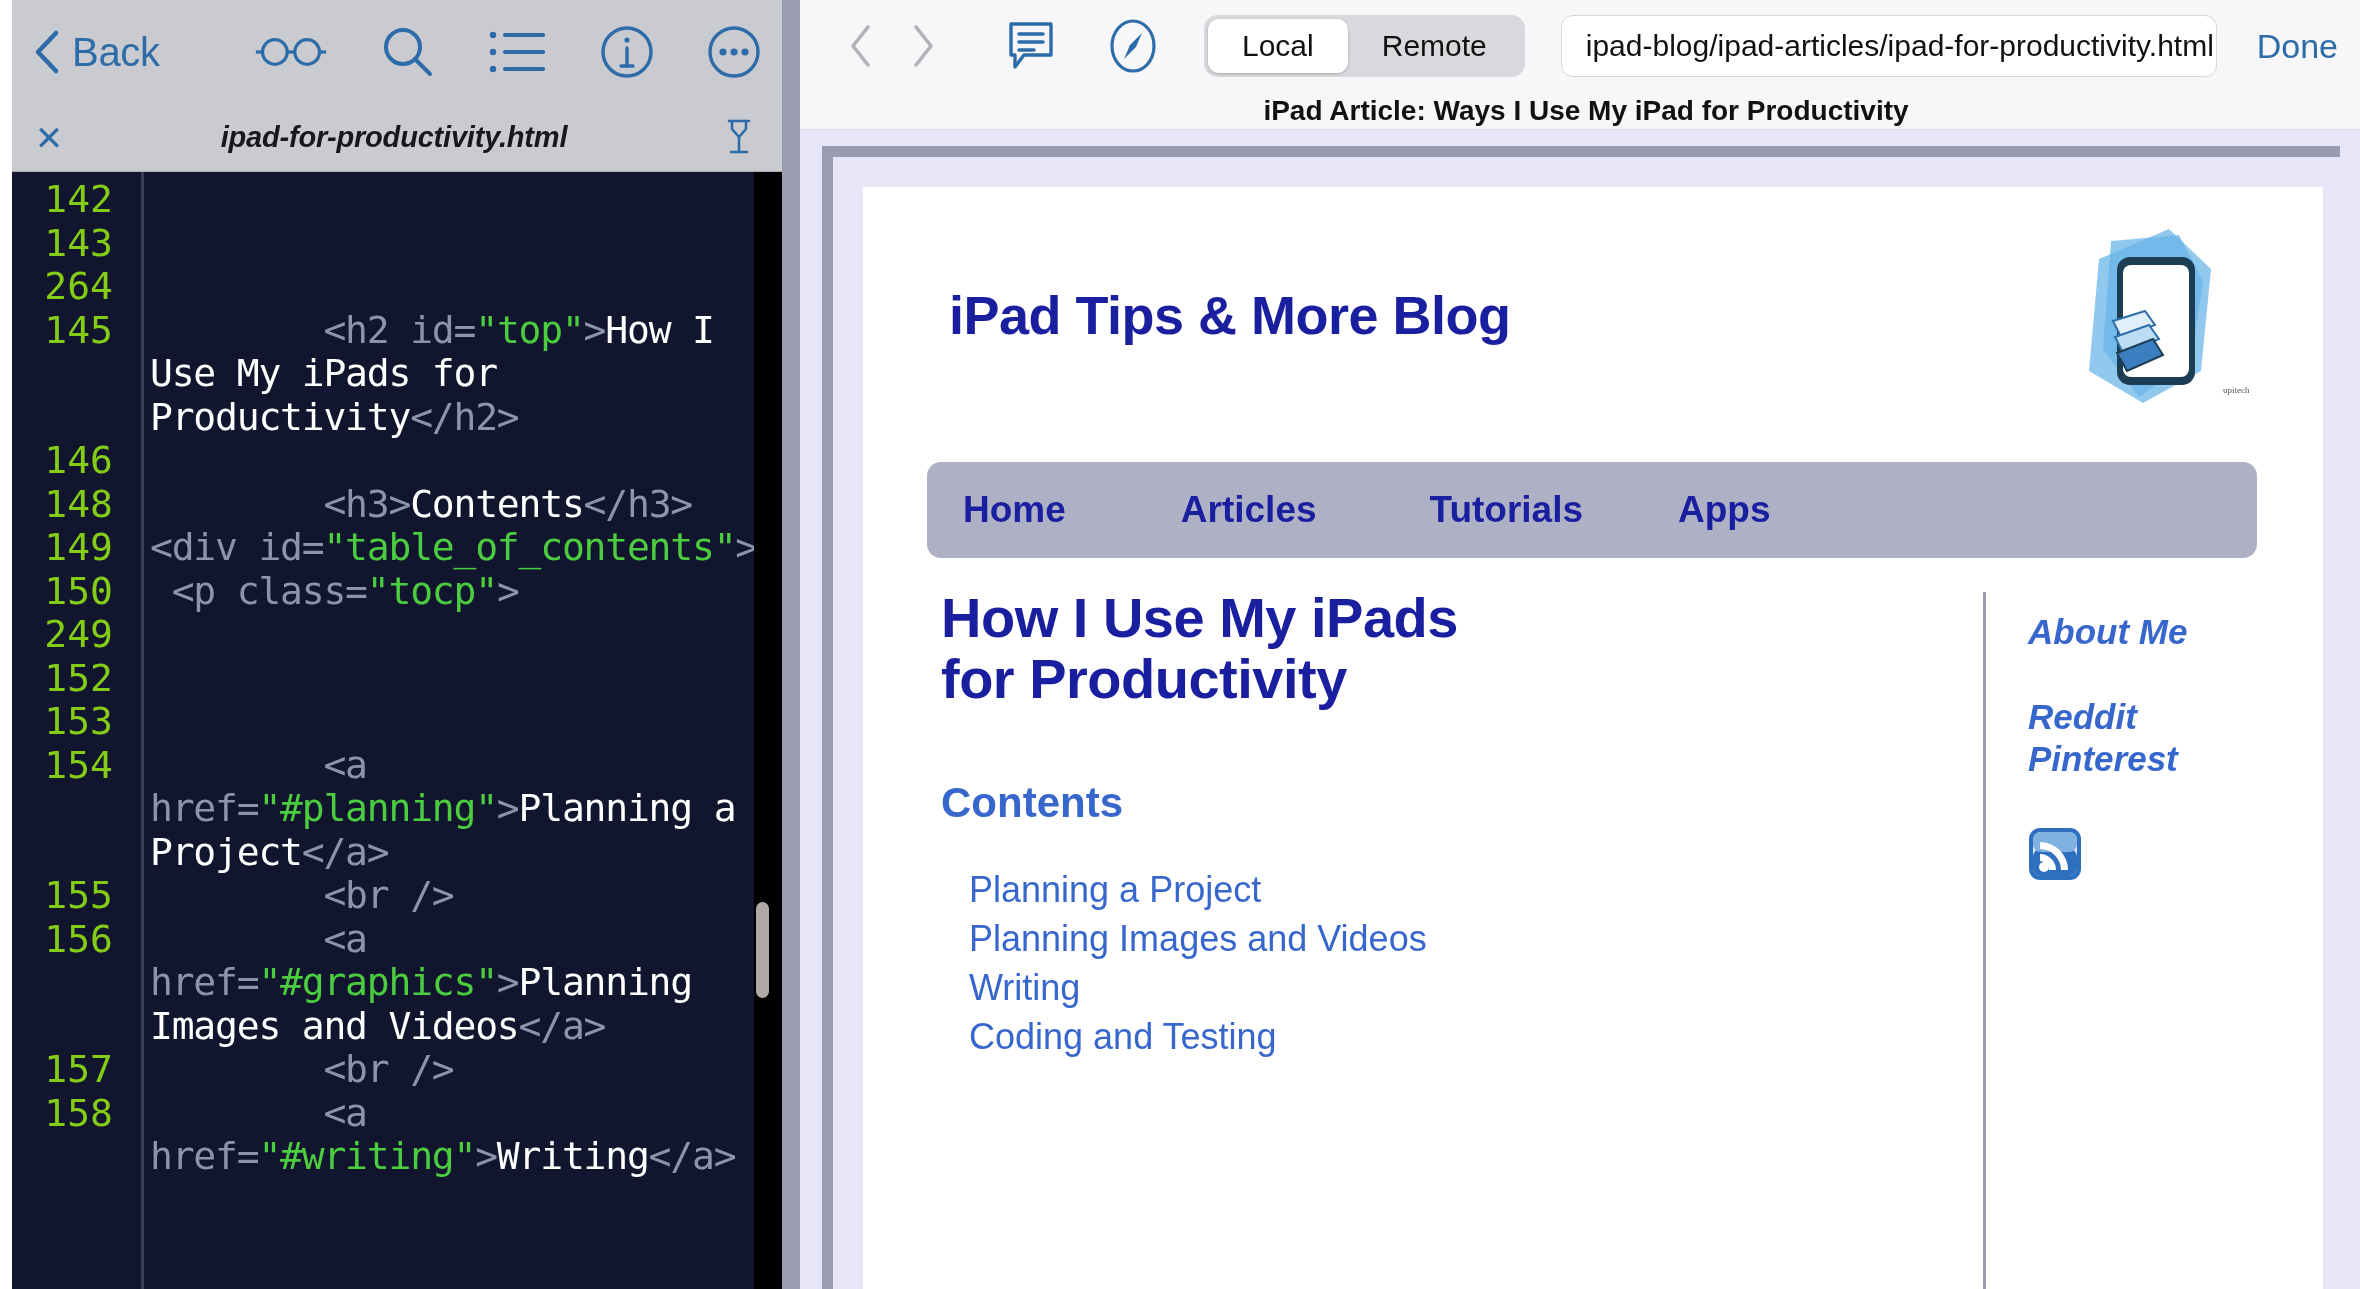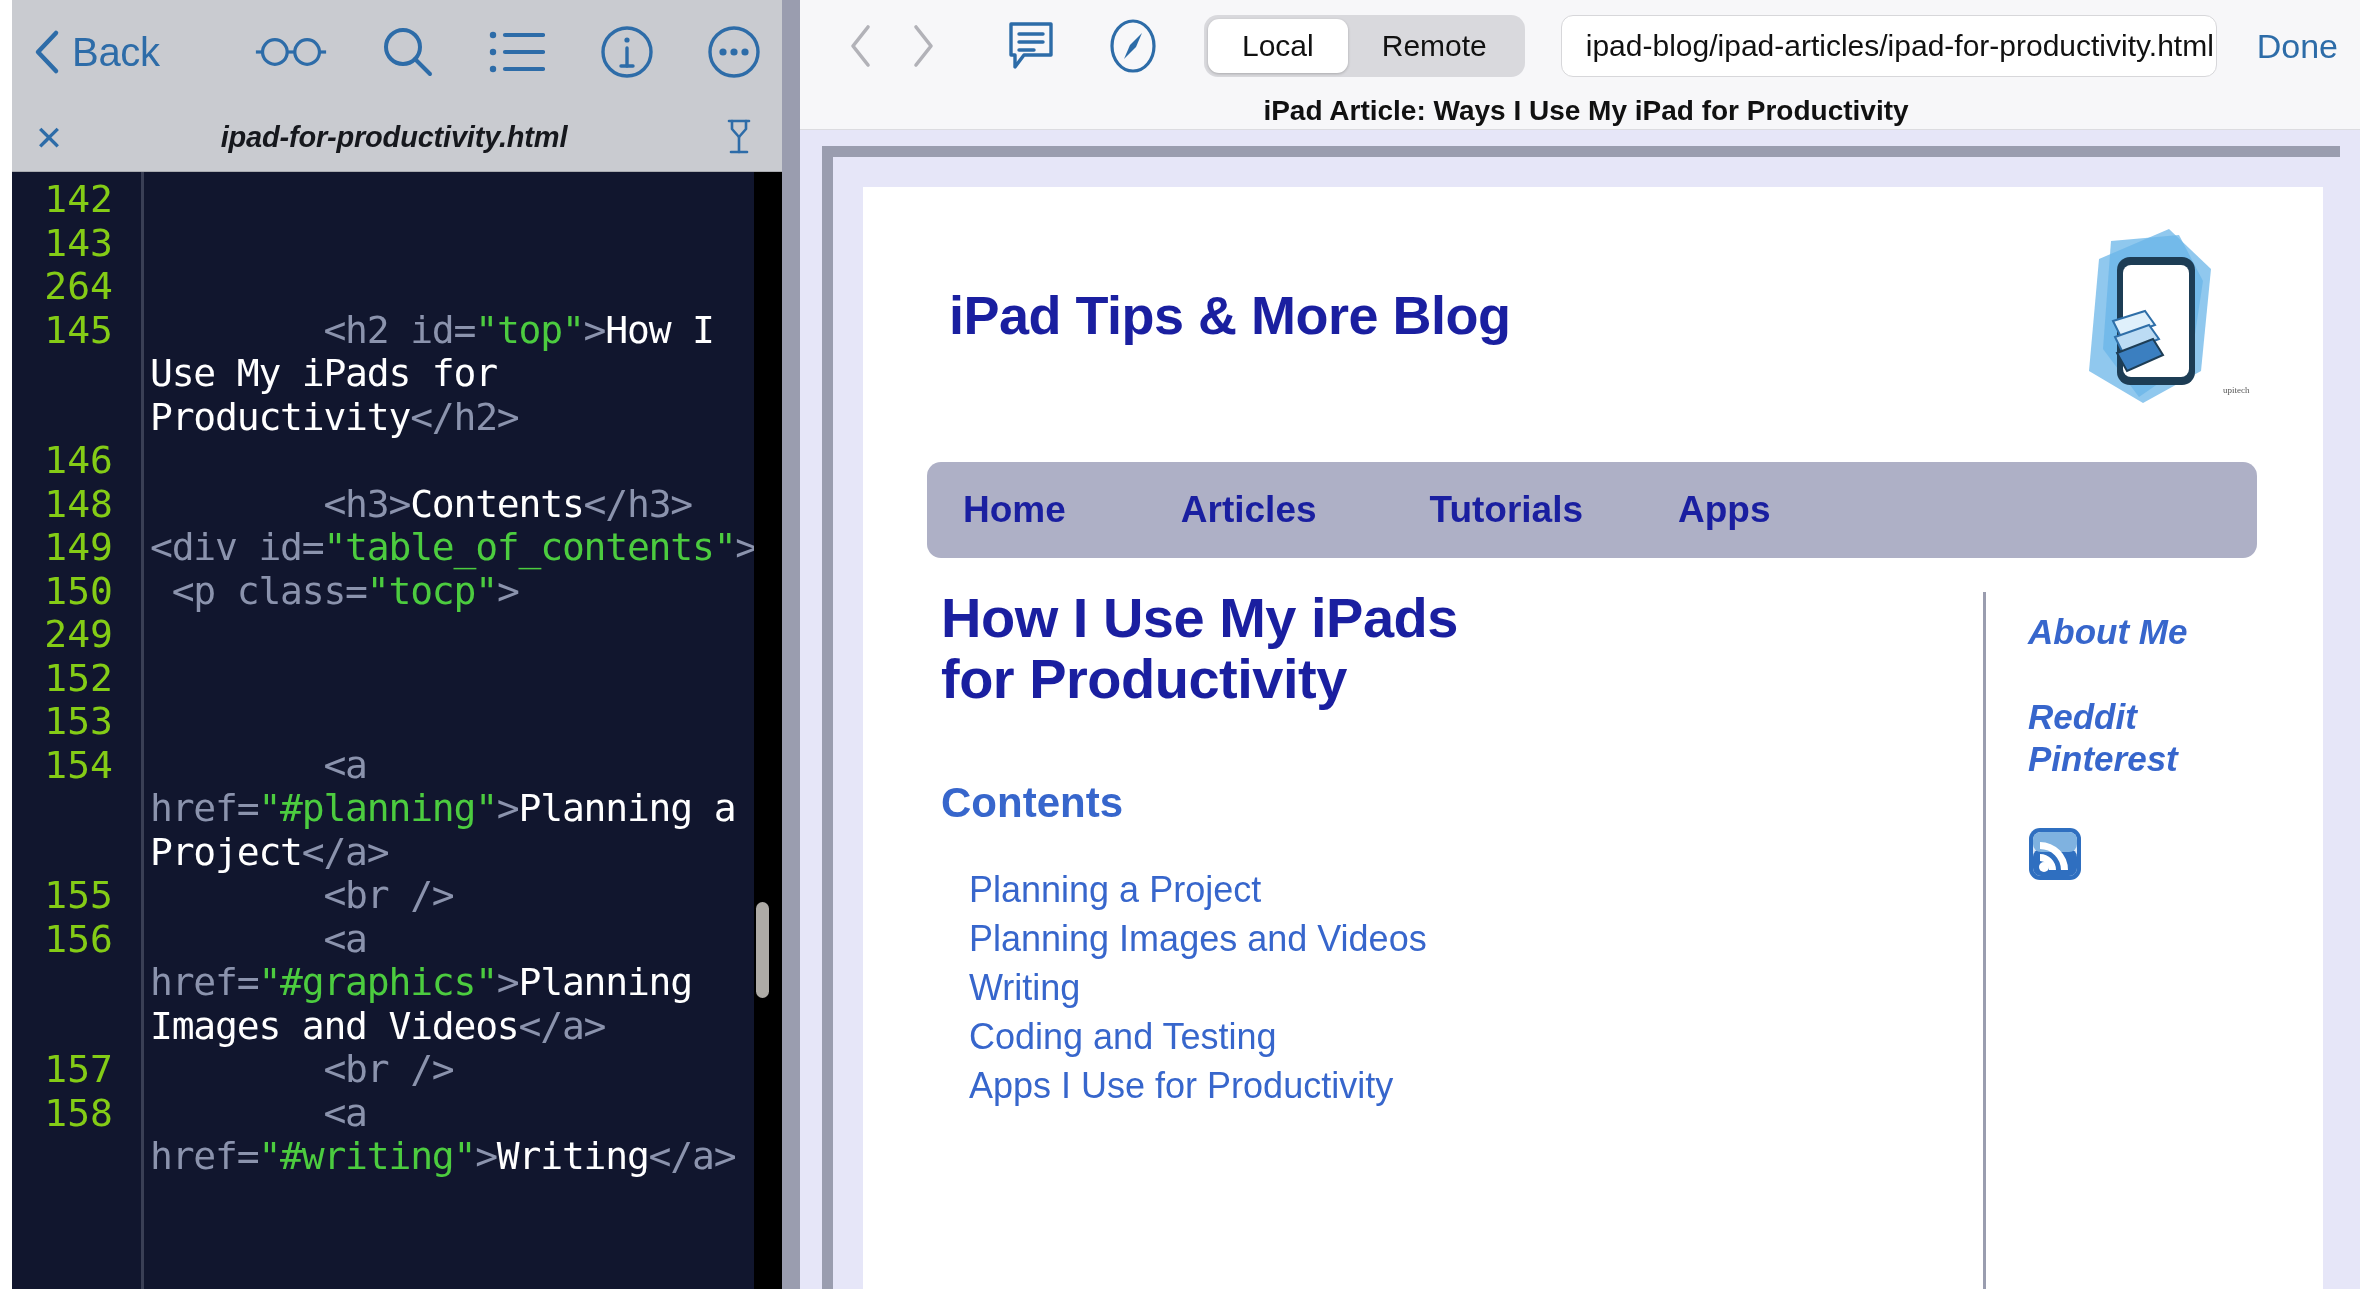--- a/index.html
+++ b/index.html
@@ -494,21 +494,20 @@
         <div id="content-divider"></div>
 
         <div id="article-col">
           <h1 id="article-title">How I Use My iPads for Productivity</h1>
           <h2 id="contents-heading">Contents</h2>
           <div id="toc-list">
             <span class="toc-link">Planning a Project</span>
             <span class="toc-link">Planning Images and Videos</span>
             <span class="toc-link">Writing</span>
             <span class="toc-link">Coding and Testing</span>
-            <span class="toc-link">Apps I Use for Productivity</span>
           </div>
         </div>
 
         <div id="sidebar-col">
           <span class="side-link" id="side-about">About Me</span>
           <span class="side-link" id="side-reddit">Reddit</span>
           <span class="side-link" id="side-pinterest">Pinterest</span>
           <div id="rss-icon">
             <svg width="54" height="54" viewBox="0 0 54 54">
               <rect x="1" y="1" width="52" height="52" rx="11" fill="#2f6fc0"></rect>

